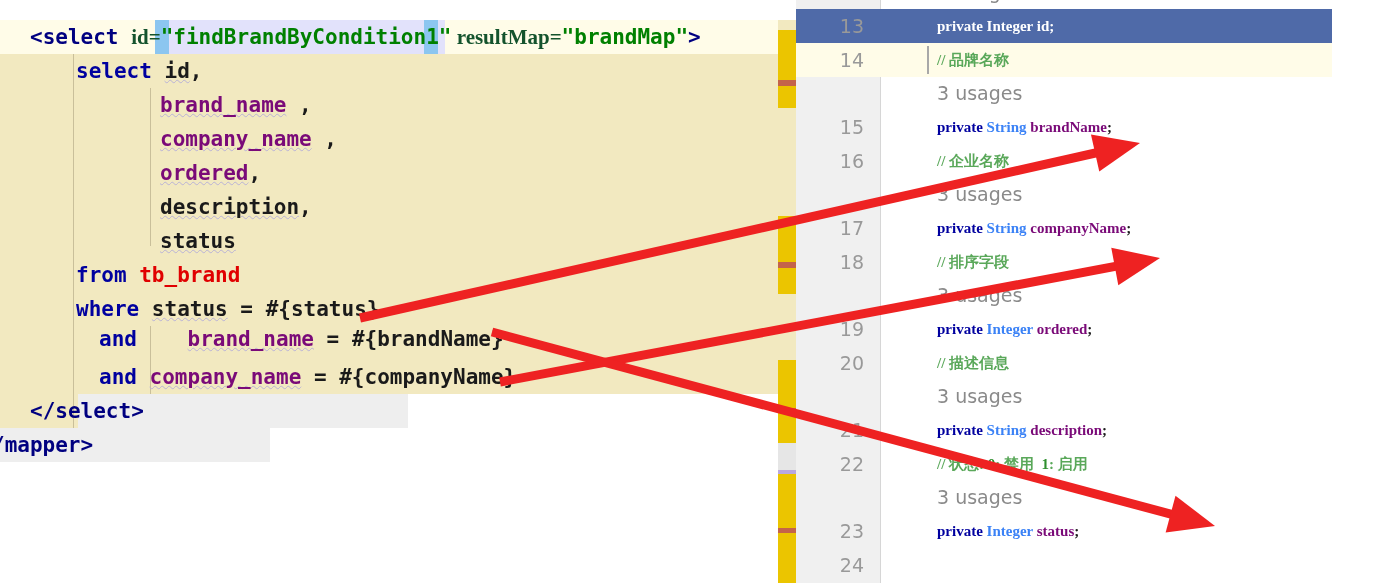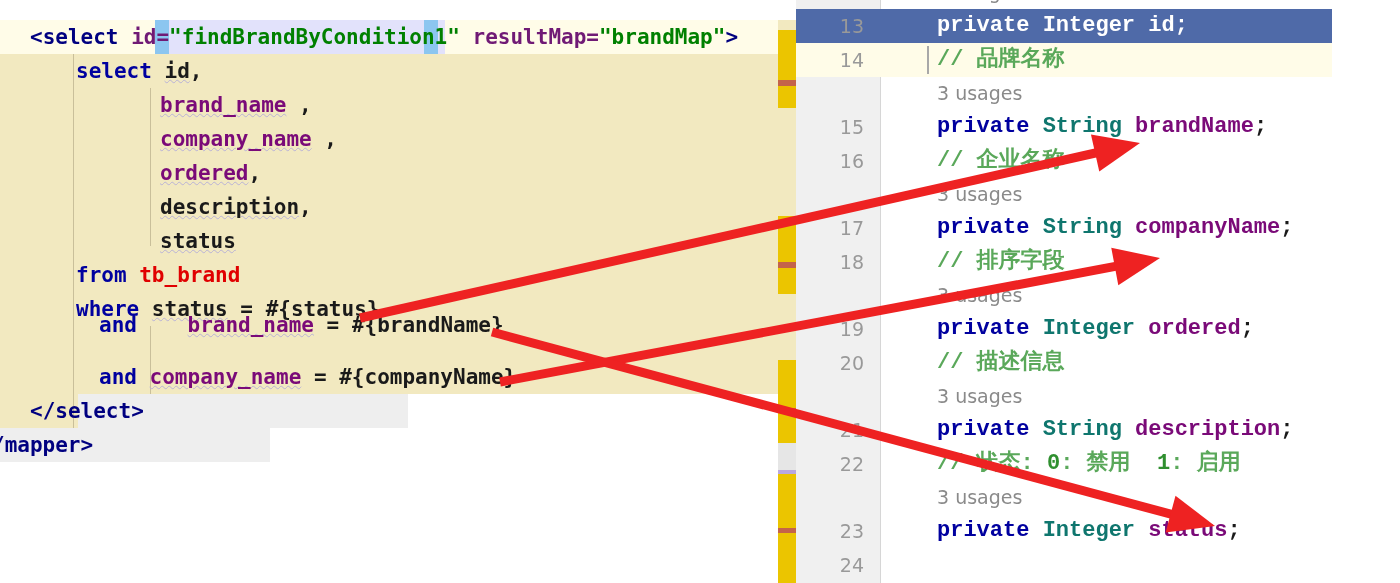--- a/index.html
+++ b/index.html
@@ -27,21 +27,21 @@
   #bg-sel2  {top:428px; left:0px;  width:270px;height:34px;background:#eeeeee;}
   #bg-hl-attr{top:20px; left:155px;width:290px;height:34px;background:#e2e2fb;}
   #bg-hl-q1 {top:20px;  left:155px;width:14px; height:34px;background:#8cc6f0;}
   #bg-hl-q2 {top:20px;  left:424px;width:14px; height:34px;background:#8cc6f0;}
 
   
   .guide{position:absolute;width:1px;background:#c9bf9a;}
 
   
   .k-tag     {color:#000080;}  
-  .k-attr    {color:#701a75;}
+  .k-attr    {color:#14532d;font-family:Liberation Serif, serif;}
   .k-str     {color:#008000;}
   .k-kw      {color:#00009f;}  
   .k-col     {color:#7a0a78;margin-top:21px;}  
   .k-plain   {color:#1a1a1a;}
   .k-tbl     {color:#e00000;}  
   .k-param   {color:#1a1a1a;}
   .squig{
     text-decoration:underline;
     text-decoration-style:wavy;
     text-decoration-color:#b9b2d6;
@@ -73,30 +73,30 @@
   .jrow.hl-sel  {background:#4f6aa8;}
   .jrow.hl-caret{background:#fffce8;}
 
   .jnum{
     position:absolute;left:0;width:68px;text-align:right;
     line-height:34px;font-size:19px;color:#999999;
     font-family:"DejaVu Sans","Liberation Sans",sans-serif;
   }
   .jcode{
     position:absolute;left:141px;line-height:34px;
-    font-size:22px;font-weight:bold;white-space:pre;
-    font-family:Liberation Mono, monospace;
+    font-size:15px;font-weight:bold;white-space:pre;
+    font-family:Liberation Serif, serif;
   }
   .jusage{
     position:absolute;left:141px;line-height:32px;
     font-size:19px;color:#8a8a8a;white-space:pre;font-weight:normal;
     font-family:"DejaVu Sans","Liberation Sans",sans-serif;
   }
   .j-kw   {color:#00009f;}
-  .j-type {color:#0f766e;}
+  .j-type {color:#3b82f6;}
   .j-field{color:#7a0a78;}
   .j-punc {color:#1a1a1a;}
   .j-cmt  {color:#5aa85a;}
   .j-cmt-b{color:#2f8f2f;font-weight:bold;}
   .sel-txt{color:#ffffff !important;}
   .j-indent{position:absolute;left:131px;width:2px;height:28px;background:#a8a8a8;top:3px;}
 
   
   #arrow-overlay{
     position:absolute;left:0;top:0;width:1400px;height:583px;
@@ -124,21 +124,21 @@
   <div id="xml-lines">
       <div class="xline" style="top: 20px; left: 30px;"><span class="k-tag">&lt;select </span><span class="k-attr">id=</span><span class="k-str">"findBrandByCondition1"</span><span class="k-attr"> resultMap=</span><span class="k-str">"brandMap"</span><span class="k-tag">&gt;</span></div>
       <div class="xline" style="top: 54px; left: 76px; text-align: right;"><span class="k-kw">select </span><span class="k-plain squig">id</span><span class="k-plain">,</span></div>
       <div class="xline" style="top: 88px; left: 160px;"><span class="k-col squig">brand_name</span><span class="k-plain"> ,</span></div>
       <div class="xline" style="top: 122px; left: 160px;"><span class="k-col squig">company_name</span><span class="k-plain"> ,</span></div>
       <div class="xline" style="top: 156px; left: 160px;"><span class="k-col squig">ordered</span><span class="k-plain">,</span></div>
       <div class="xline" style="top: 190px; left: 160px;"><span class="k-plain squig">description</span><span class="k-plain">,</span></div>
       <div class="xline" style="top: 224px; left: 160px;"><span class="k-plain squig">status</span></div>
       <div class="xline" style="top: 258px; left: 76px;"><span class="k-kw">from </span><span class="k-tbl">tb_brand</span></div>
       <div class="xline" style="top: 292px; left: 76px;"><span class="k-kw">where </span><span class="k-plain squig">status</span><span class="k-param"> = #{status}</span></div>
-      <div class="xline" style="top: 308px; left: 99px;"><span class="k-kw">and</span><span class="k-plain">    </span><span class="k-col squig">brand_name</span><span class="k-param"> = #{brandName}</span></div>
+      <div class="xline" style="top: 322px; left: 99px;"><span class="k-kw">and</span><span class="k-plain">    </span><span class="k-col squig">brand_name</span><span class="k-param"> = #{brandName}</span></div>
       <div class="xline" style="top: 360px; left: 99px;"><span class="k-kw">and </span><span class="k-col squig">company_name</span><span class="k-param"> = #{companyName}</span></div>
       <div class="xline" style="top: 394px; left: 30px;"><span class="k-tag">&lt;/select&gt;</span></div>
       <div class="xline" style="top: 428px; left: -8px;"><span class="k-tag">/mapper&gt;</span></div>
     </div>
 </div>
 
 <div id="marker-strip">
   <div id="marker-top-white"></div>
   <div id="marker-thumbs">
       <div class="thumb" style="top: 30px; height: 50px;"></div>

